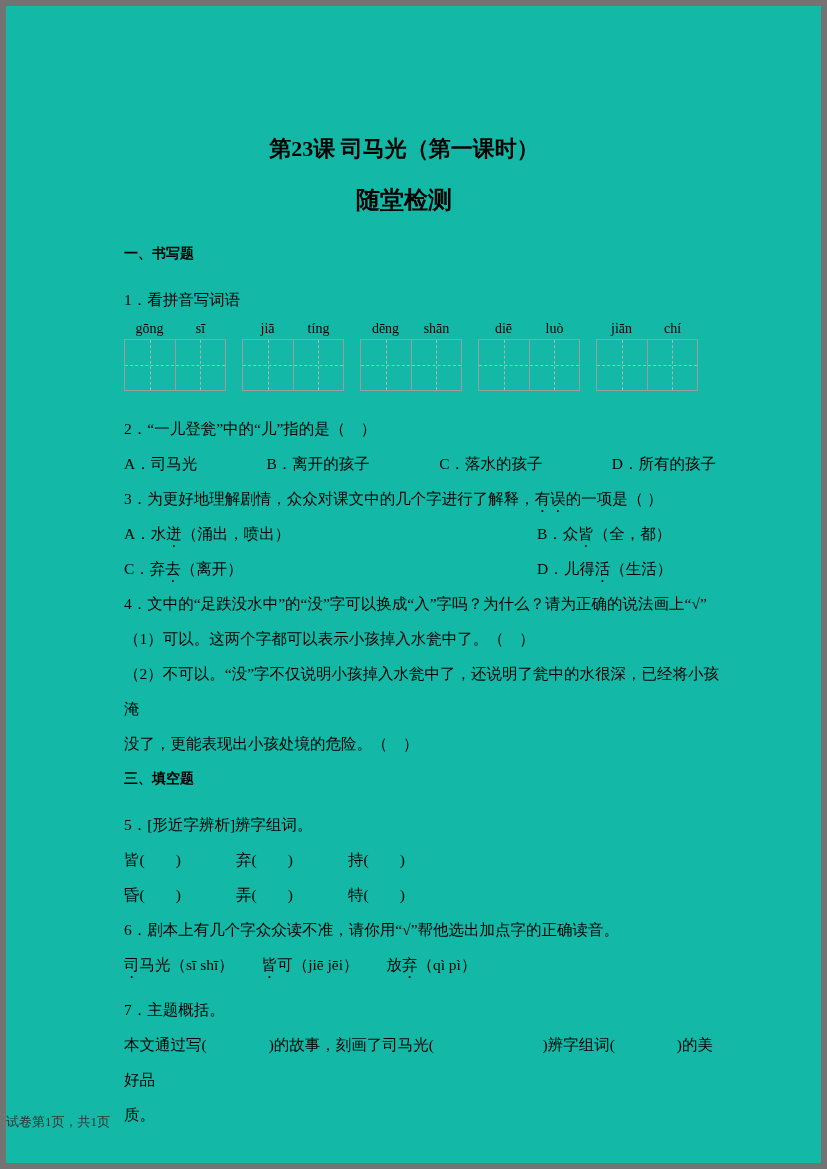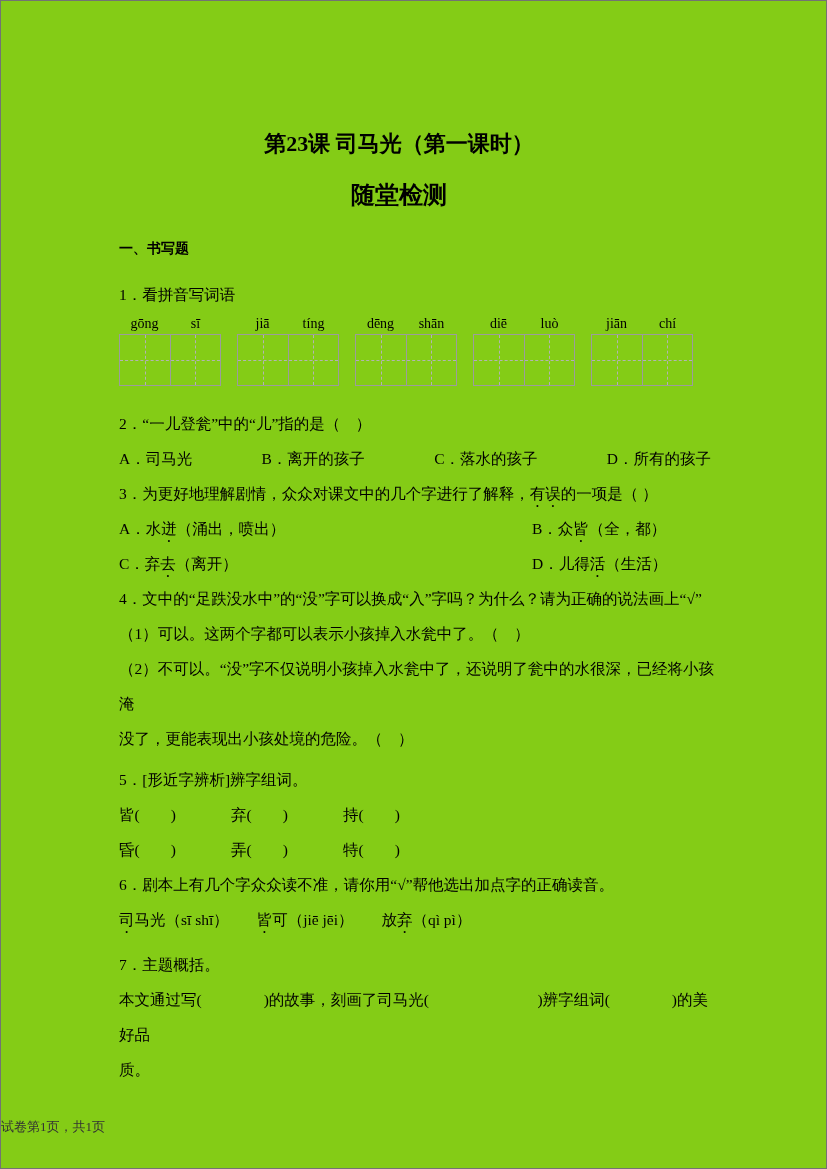--- a/index.html
+++ b/index.html
@@ -1,21 +1,21 @@
 <!DOCTYPE html>
 <html><head>
 <meta charset="utf-8">
 <style>
   html,body{margin:0;padding:0;background:#fff;}
   .page{
     position:relative;
     width:827px;height:1169px;
-    background:#84cc16;
+    background:#14b8a6;
     box-sizing:border-box;
-    border:1px solid #737373;
+    border:6px solid #737373;
     font-family:"Liberation Serif","DejaVu Serif",serif;
     color:#000;
     overflow:hidden;
   }
   .content{width:596px;margin:0 auto;padding-top:128px;margin-left:118px;}
   .doc-title{font-size:22px;font-weight:bold;text-align:center;width:560px;margin:0 0 20px 0;}
   .doc-subtitle{font-size:24px;font-weight:bold;text-align:center;width:560px;margin:0 0 26px 0;}
   .sec-heading{font-size:14px;font-weight:bold;margin:0 0 16px 0;line-height:24px;font-family:Liberation Mono, monospace;}
   .line{font-size:15.5px;line-height:35px;margin:0;}
   .gap-s{height:6px;}
@@ -138,20 +138,21 @@
       <span><span>D．儿得</span><span class="em-dot">活</span><span>（生活）</span></span>
     </div>
 
     <p class="line">4．文中的“足跌没水中”的“没”字可以换成“入”字吗？为什么？请为正确的说法画上“√”</p>
     <p class="line">（1）可以。这两个字都可以表示小孩掉入水瓮中了。（　）</p>
     <p class="line">（2）不可以。“没”字不仅说明小孩掉入水瓮中了，还说明了瓮中的水很深，已经将小孩淹</p>
     <p class="line">没了，更能表现出小孩处境的危险。（　）</p>
 
     <div class="gap-s"></div>
 
+    <h3 class="sec-heading">三、填空题</h3>
 
     <p class="line">5．[形近字辨析]辨字组词。</p>
     <p class="line">
       <span class="q5-item">皆(　　)</span><span class="q5-item">弃(　　)</span><span class="q5-item">持(　　)</span>
     </p>
     <p class="line">
       <span class="q5-item">昏(　　)</span><span class="q5-item">弄(　　)</span><span class="q5-item">特(　　)</span>
     </p>
 
     <p class="line">6．剧本上有几个字众众读不准，请你用“√”帮他选出加点字的正确读音。</p>

